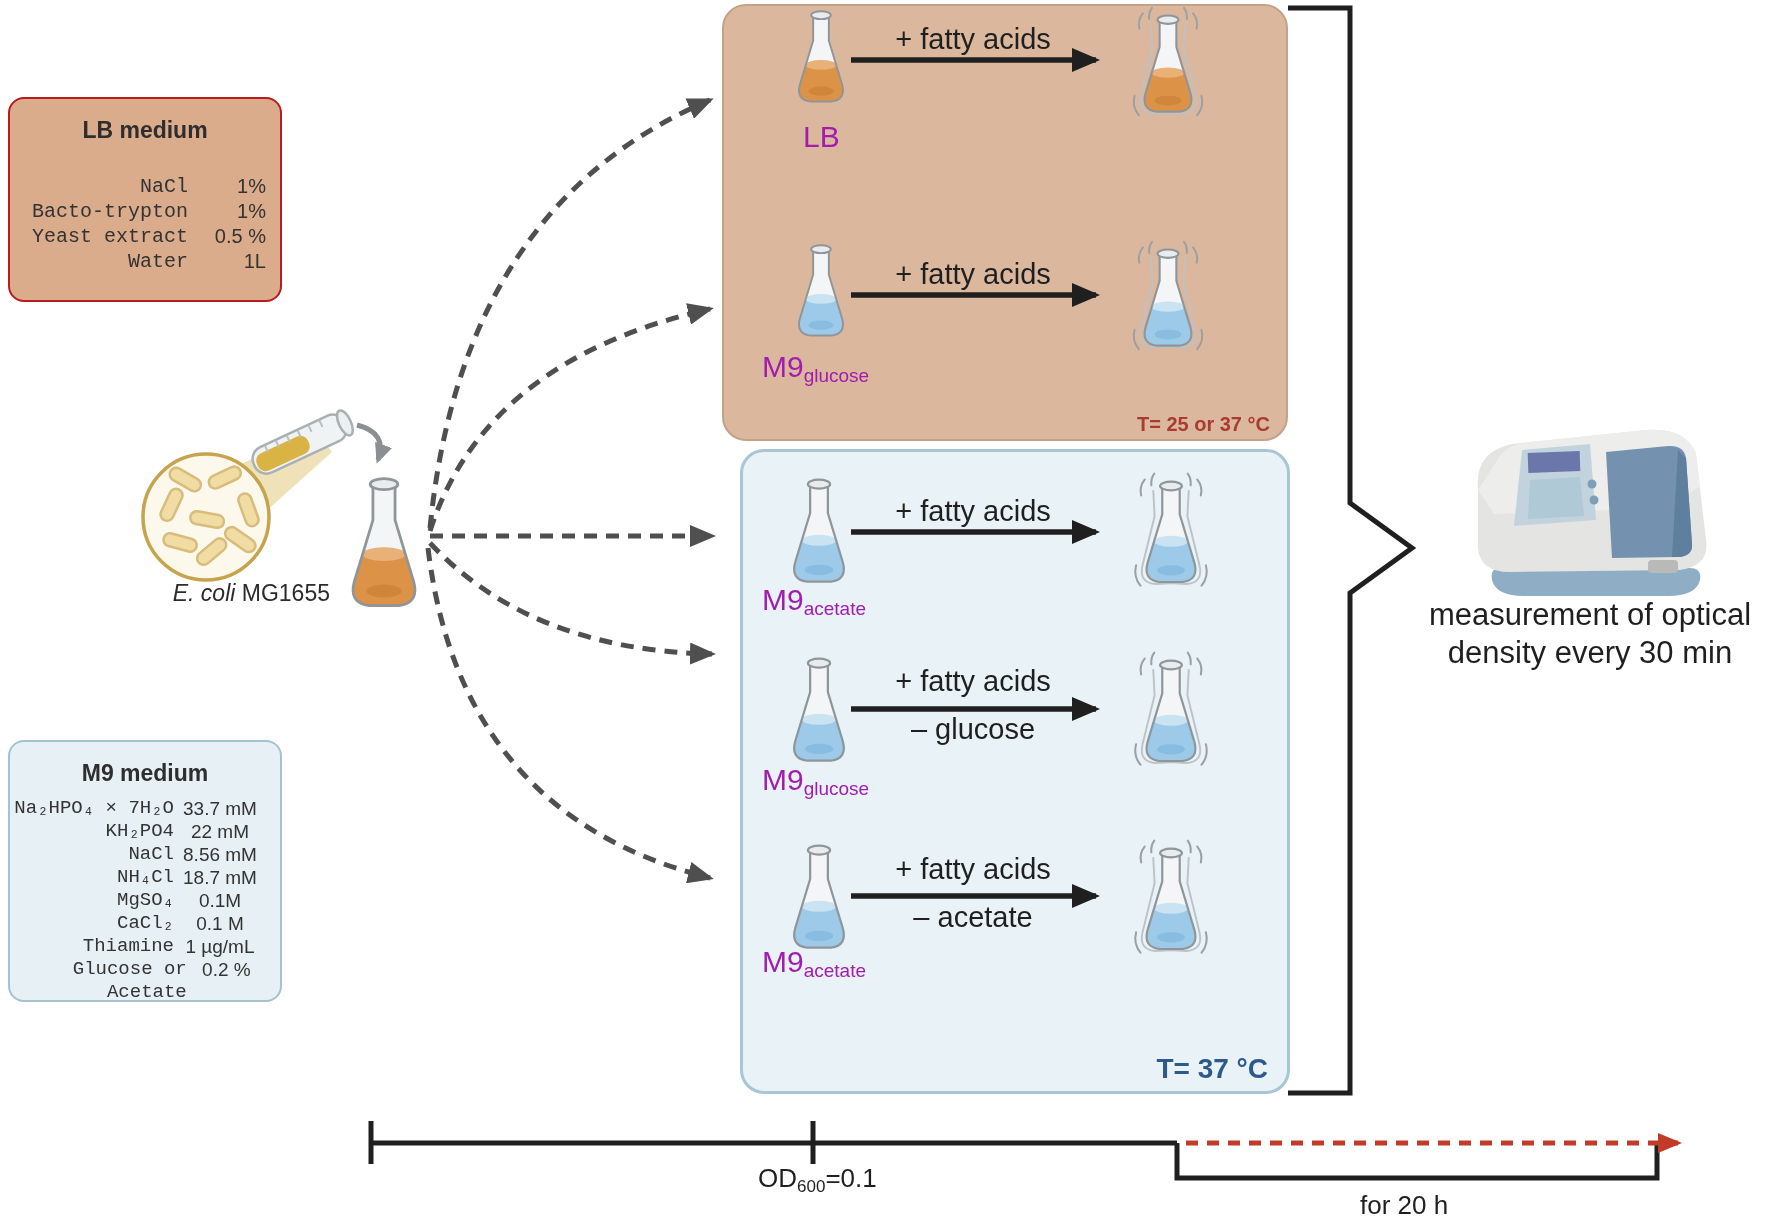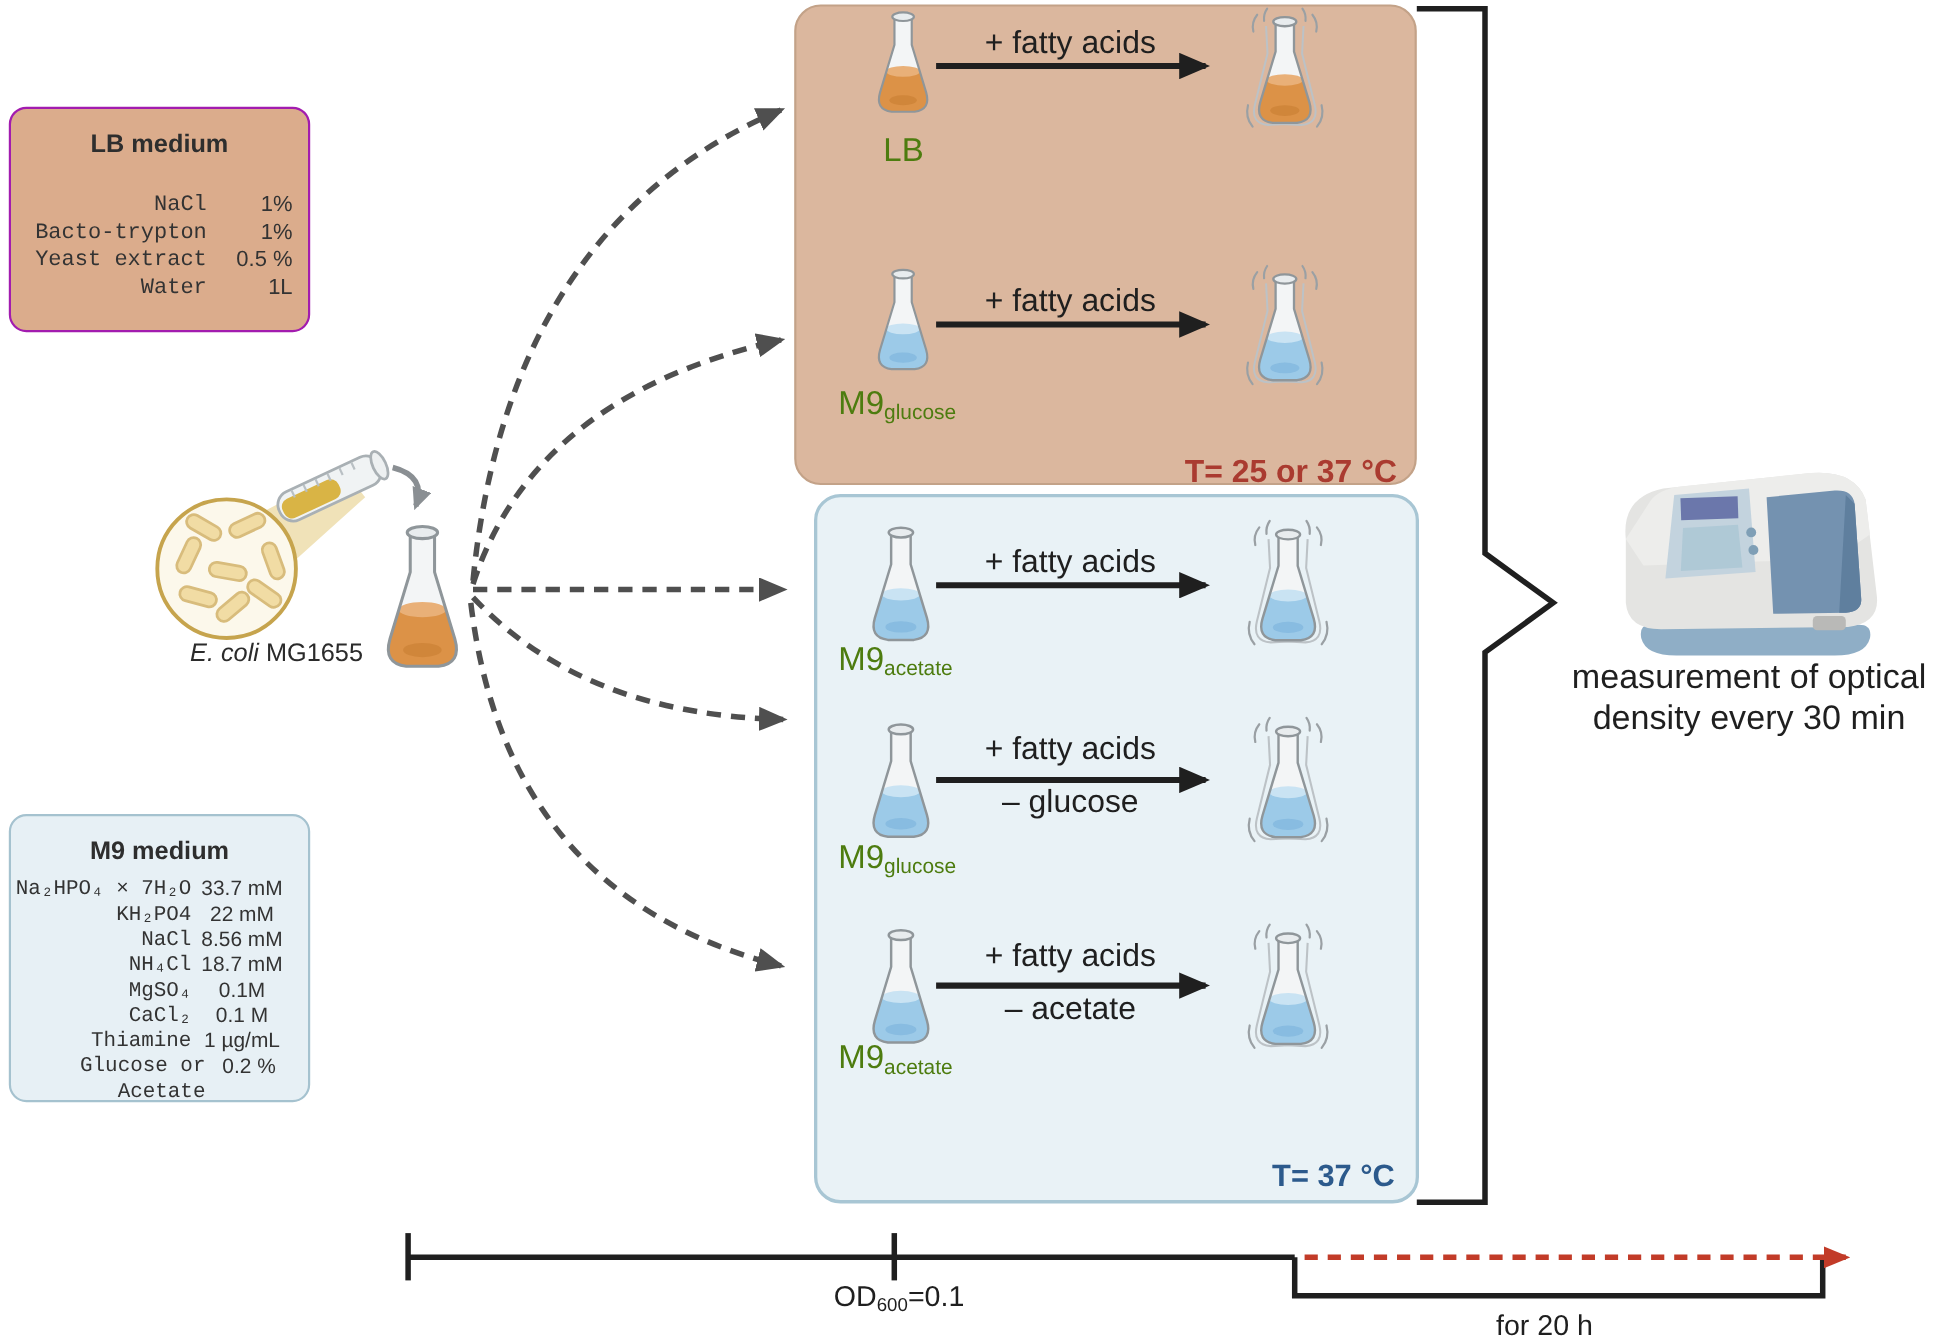--- a/index.html
+++ b/index.html
@@ -3,40 +3,40 @@
 <meta charset="utf-8">
 <style>
   html,body{margin:0;padding:0;background:#ffffff;}
   #scene{
     position:relative;width:1772px;height:1219px;background:#ffffff;overflow:hidden;
     font-family:"Liberation Sans","DejaVu Sans",sans-serif;color:#262626;
   }
   .abs{position:absolute;}
   
   .recipe-box{border-radius:16px;box-sizing:border-box;z-index:1;}
-  .lb-box{left:8px;top:97px;width:274px;height:205px;background:#DBAC8C;border:2px solid #a21caf;}
+  .lb-box{left:8px;top:97px;width:274px;height:205px;background:#DBAC8C;border:2px solid #b91c1c;}
   .m9-box{left:8px;top:740px;width:274px;height:262px;background:#E7F0F5;border:2px solid #A5C2CF;}
   .recipe-title{text-align:center;font-weight:bold;font-size:23px;margin-top:18px;color:#2e2e2e;}
   .recipe-rows{margin-top:30px;}
   .m9-box .recipe-rows{margin-top:10px;}
   .recipe-row{display:flex;justify-content:flex-end;padding-right:14px;font-size:20px;line-height:25px;color:#333;}
   .m9-box .recipe-row{font-size:19px;line-height:23px;}
   .recipe-row .lab{text-align:right;font-family:Liberation Mono, monospace;}
   .recipe-row .val{width:78px;text-align:right;}
   .m9-box .recipe-row .val{width:92px;text-align:center;}
   
   .panel{border-radius:24px;box-sizing:border-box;z-index:0;}
   .warm-panel{left:722px;top:4px;width:566px;height:437px;background:#DBB79E;border:2px solid #C3A288;}
   .cold-panel{left:740px;top:449px;width:550px;height:645px;background:#E9F2F6;border:3px solid #A8C6D4;}
-  .temp-label{font-weight:bold;font-size:29px;z-index:3;white-space:nowrap;}
+  .temp-label{font-weight:bold;font-size:20px;z-index:3;white-space:nowrap;}
   .temp-warm{color:#AA3B30;right:502px;top:413px;text-align:right;}
   .temp-cold{color:#2C5A8C;right:504px;top:1053px;font-size:28px;text-align:right;}
   
   .plus-label,.minus-label{font-size:29px;font-weight:500;color:#1f1f1f;width:260px;text-align:center;z-index:3;}
-  .flask-label{font-size:30px;color:#4d7c0f;z-index:3;white-space:nowrap;}
+  .flask-label{font-size:30px;color:#a21caf;z-index:3;white-space:nowrap;}
   .flask-label sub{font-size:19px;vertical-align:-5px;}
   .ecoli-label{left:110px;top:580px;width:220px;text-align:right;font-size:23px;color:#2b2b2b;z-index:3;}
   .ecoli-label .it{font-style:italic;}
   
   .flask-svg{position:absolute;z-index:2;overflow:visible;}
   .lq-orange{--lq:#DC9247;--lqTop:#E9B078;--lqDark:#C47A2E;}
   .lq-blue{--lq:#9CCAE8;--lqTop:#C9E3F3;--lqDark:#74AEDA;}
   .glass-fill{fill:#F3F5F6;}
   .glass-line{fill:none;stroke:#8F969A;stroke-width:3;}
   .rim{fill:#E8ECEE;stroke:#8F969A;stroke-width:3;}

